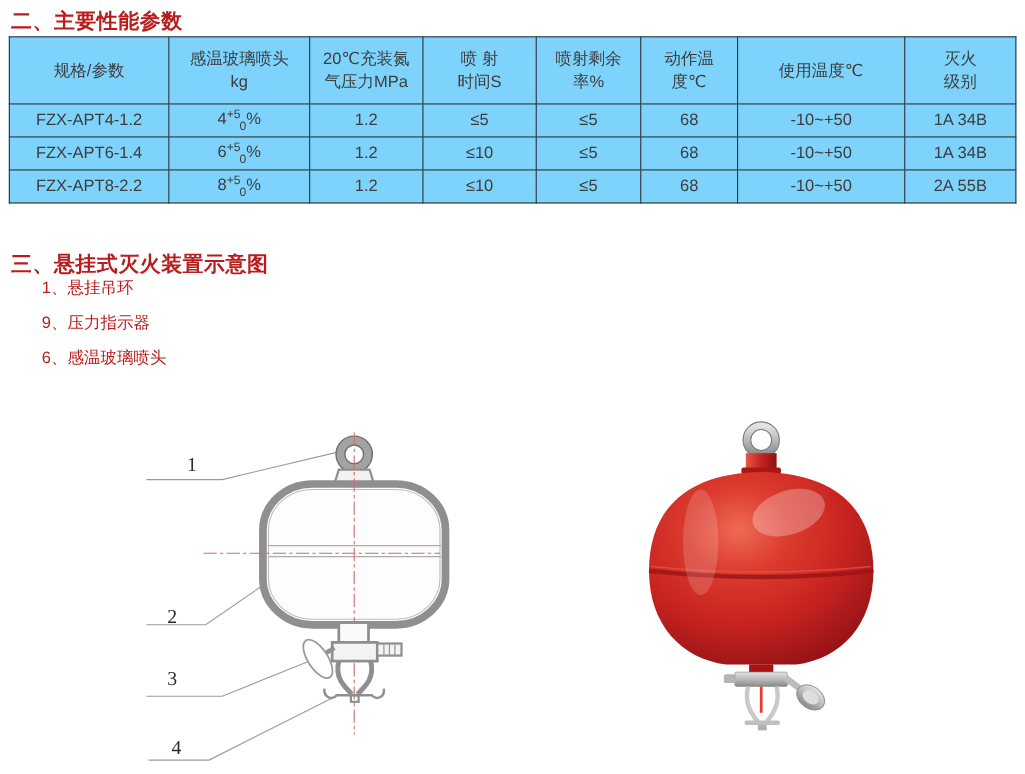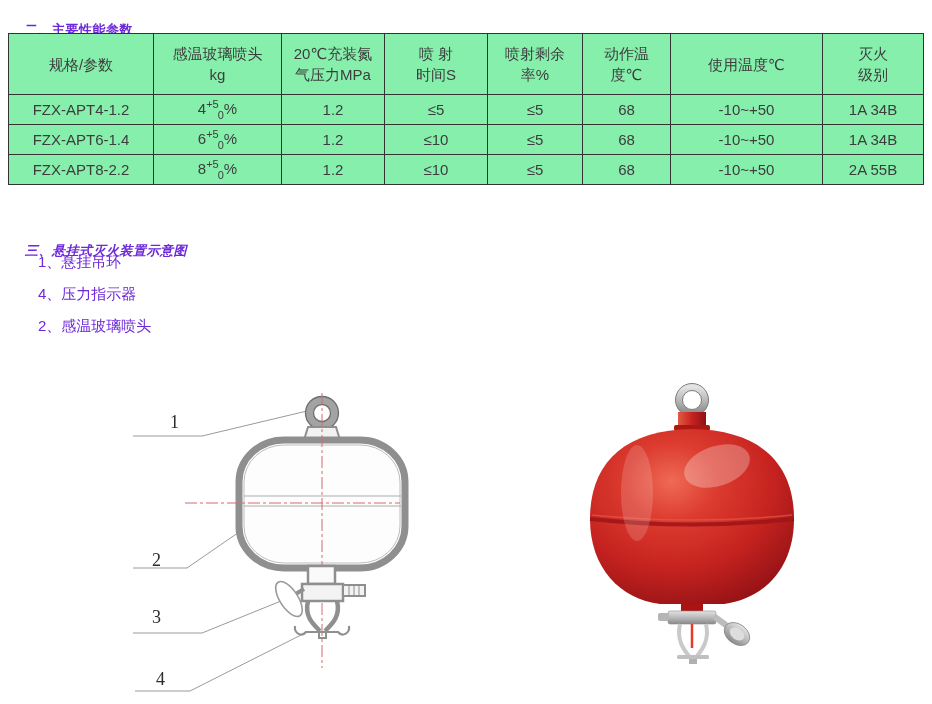--- a/index.html
+++ b/index.html
@@ -1,32 +1,32 @@
 <!DOCTYPE html>
 <html><head>
 <meta charset="utf-8">
 <style>
   html,body{margin:0;padding:0;background:#ffffff;}
   body{font-family:"Liberation Sans","DejaVu Sans",sans-serif;}
   .sheet{position:relative;width:932px;height:704px;background:#ffffff;overflow:hidden;}
 
-  .sec-heading{position:absolute;margin:15px;font-size:13px;font-weight:700;color:#6d28d9;letter-spacing:0.5px;}
+  .sec-heading{position:absolute;margin:0;font-size:19px;font-weight:700;color:#b91c1c;letter-spacing:0.5px;}
   #sec2-heading{left:10px;top:6px;}
-  #sec3-heading{left:10px;top:227px;font-style:italic;}
-
-  table.spec{position:absolute;left:8px;top:33px;width:915px;border-collapse:collapse;table-layout:fixed;background:#86efac;}
+  #sec3-heading{left:10px;top:227px;}
+
+  table.spec{position:absolute;left:8px;top:33px;width:915px;border-collapse:collapse;table-layout:fixed;background:#7dd3fc;}
   table.spec th,table.spec td{border:1px solid #333;text-align:center;vertical-align:middle;
     font-size:15px;color:#3d3d3d;font-weight:400;padding:0 2px;}
   table.spec thead th{height:60px;white-space:pre-line;line-height:21px;}
   table.spec tbody td{height:29px;}
   .w-sup{font-size:11px;vertical-align:6px;letter-spacing:0;}
   .w-sub{font-size:11px;vertical-align:-5px;margin-left:-1px;}
 
   .parts-list{position:absolute;left:38px;top:246px;}
-  .parts-list .item{font-size:15px;color:#6d28d9;height:32px;line-height:32px;}
+  .parts-list .item{font-size:15px;color:#b91c1c;height:32px;line-height:32px;}
 
   .fig{position:absolute;}
   #schematic{left:128px;top:383px;width:346px;height:320px;}
   #photo{left:585px;top:378px;width:310px;height:326px;}
   .diag-label{font-family:"Liberation Serif","DejaVu Serif",serif;font-size:18px;fill:#2c2c2c;}
 </style>
 </head>
 <body>
 
 <div class="sheet">
@@ -93,22 +93,22 @@
           <td>-10~+50</td>
           <td>2A 55B</td>
         </tr>
       </tbody>
     </table>
 
   <h2 class="sec-heading" id="sec3-heading">三、悬挂式灭火装置示意图</h2>
 
   <div class="parts-list" id="parts-list">
       <div class="item">1、悬挂吊环</div>
-      <div class="item">4、压力指示器</div>
-      <div class="item">2、感温玻璃喷头</div>
+      <div class="item">9、压力指示器</div>
+      <div class="item">6、感温玻璃喷头</div>
     </div>
 
   <svg class="fig" id="schematic" viewBox="0 0 346 320">
     <g stroke="#9a9a9a" stroke-width="1" fill="none">
       <path d="M5,53 H74 L179,28"></path>
       <path d="M5,185 H59 L114,147"></path>
       <path d="M5,250 H74 L158,216"></path>
       <path d="M7,308 H62 L175,251"></path>
     </g>
     <text class="diag-label" x="42" y="45">1</text>

